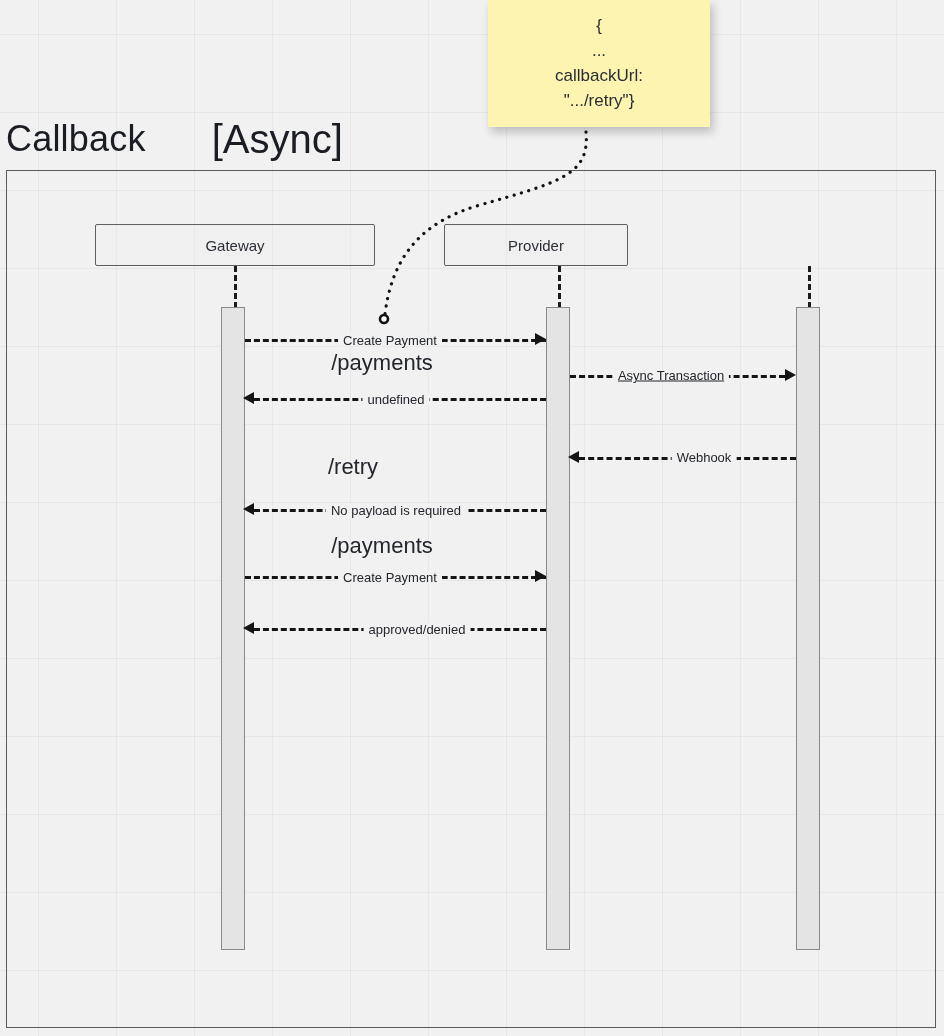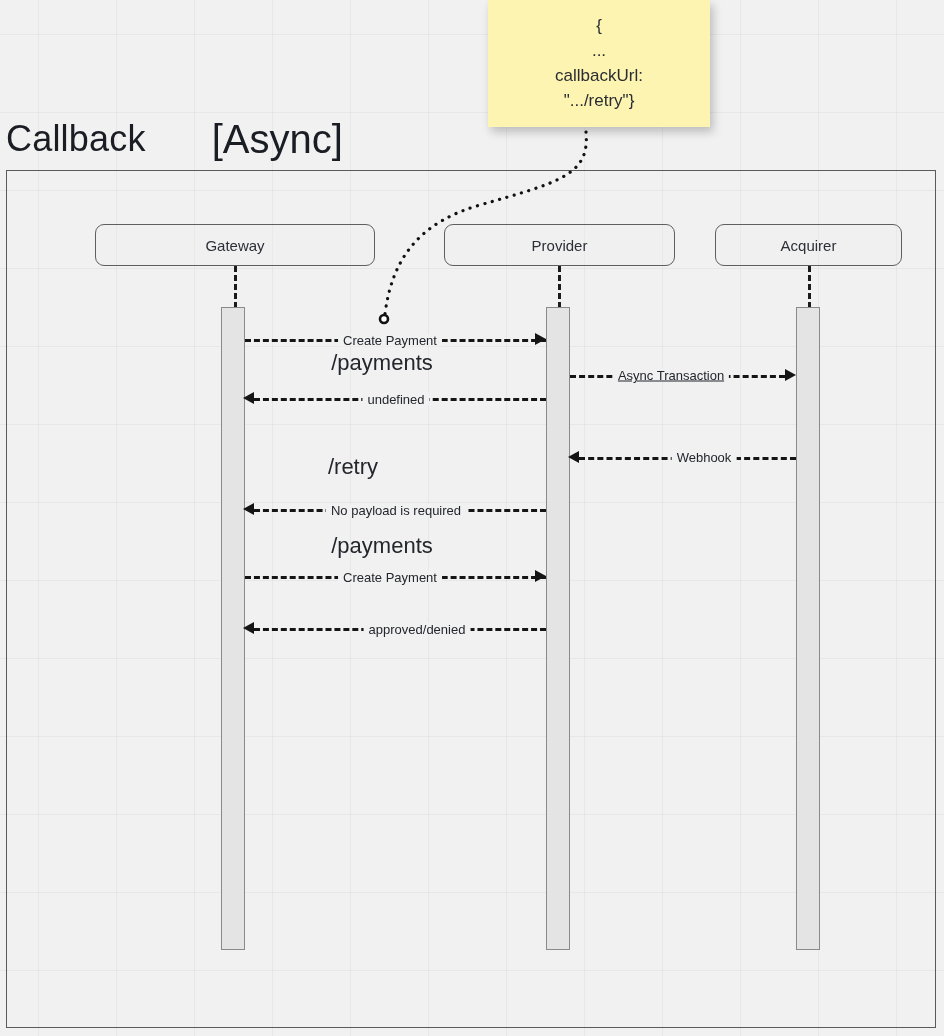--- a/index.html
+++ b/index.html
@@ -57,21 +57,21 @@
     border: 1px solid #5a5a5a;
     box-sizing: border-box;
     background: transparent;
   }
 
   
   .participant {
     position: absolute;
     height: 42px;
     border: 1px solid #5f5f5f;
-    border-radius: 9px;
+    border-radius: 2px;
     background: rgba(241,241,241,0.25);
     display: flex;
     align-items: center;
     justify-content: center;
     box-sizing: border-box;
   }
   .participant-label {
     font-size: 15px;
     color: #2b2f36;
   }
@@ -158,25 +158,22 @@
   <div class="title-row">
     <span class="diagram-title">Callback</span>
     <span class="diagram-condition">[Async]</span>
   </div>
 
   <div class="frame"></div>
 
   <div class="participant" style="left:95px; top:224px; width:280px;">
     <span class="participant-label">Gateway</span>
   </div>
-  <div class="participant" style="left:444px; top:224px; width:231px;">
+  <div class="participant" style="left:444px; top:224px; width:184px;">
     <span class="participant-label">Provider</span>
-  </div>
-  <div class="participant" style="left:715px; top:224px; width:187px;">
-    <span class="participant-label">Acquirer</span>
   </div>
 
   <div class="lifeline" style="left:234px; top:266px; height:42px;"></div>
   <div class="lifeline" style="left:558px; top:266px; height:42px;"></div>
   <div class="lifeline" style="left:808px; top:266px; height:42px;"></div>
 
   <div class="activation" style="left:221px; top:307px; width:24px; height:643px;"></div>
   <div class="activation" style="left:546px; top:307px; width:24px; height:643px;"></div>
   <div class="activation" style="left:796px; top:307px; width:24px; height:643px;"></div>
 

